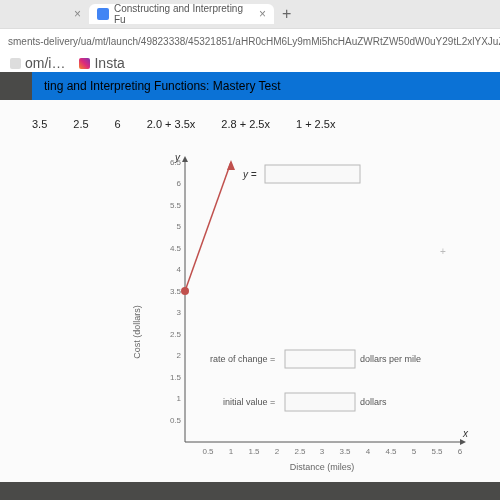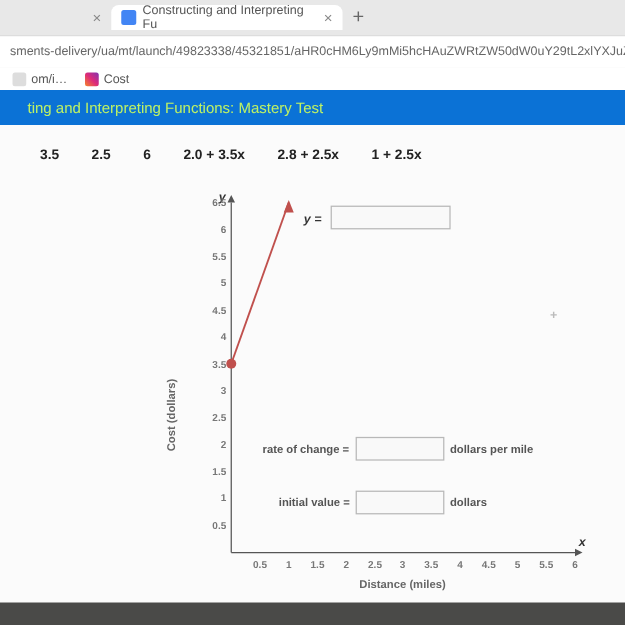--- a/index.html
+++ b/index.html
@@ -6,25 +6,25 @@
     body { width: 500px; height: 500px; background: #4a4a48; overflow: hidden; }
     .screen { width: 500px; height: 500px; position: relative; }
     .browser-top { background: #f0f0f0; height: 72px; }
     .tab-bar { background: #e8e8e8; height: 28px; display: flex; align-items: center; padding-left: 70px; }
     .tab { background: #fff; height: 20px; border-radius: 6px 6px 0 0; display: flex; align-items: center; padding: 0 8px; font-size: 10px; color: #555; gap: 5px; max-width: 185px; }
     .tab .favicon { width: 12px; height: 12px; background: #4285f4; border-radius: 2px; flex-shrink: 0; }
     .tab-close { font-size: 12px; color: #888; margin-left: 4px; }
     .new-tab { font-size: 16px; color: #666; margin-left: 8px; }
     .url-bar { background: #fff; height: 26px; display: flex; align-items: center; border-top: 1px solid #ddd; }
     .url-text { font-size: 10px; color: #666; padding-left: 8px; white-space: nowrap; overflow: hidden; }
-    .bookmarks { background: #fff; height: 18px; display: flex; align-items: center; padding-left: 10px; font-size: 10px; color: #555; gap: 14px; }
+    .bookmarks { background: #fff; height: 18px; display: flex; align-items: center; padding-left: 10px; font-size: 14px; color: #555; gap: 14px; }
     .bm-item { display: flex; align-items: center; gap: 4px; }
     .bm-icon { width: 11px; height: 11px; border-radius: 2px; }
-    .page-header { background: #0b72d6; color: #bef264; height: 28px; display: flex; align-items: center; padding-left: 22px; font-size: 12px; }
-    .content { background: #fbfbfb; position: relative; padding-top: 10px; font-weight: bold; }
+    .page-header { background: #0b72d6; color: #000000; height: 28px; display: flex; align-items: center; padding-left: 12px; font-size: 12px; margin-left: 32px; }
+    .content { background: #fbfbfb; position: relative; padding-top: 10px; }
     .options { display: flex; gap: 26px; padding: 8px 0 0 32px; font-size: 11px; color: #222; }
     .chart-wrap { margin: 22px 0 0 130px; position: relative; }
     svg.chart { display: block; }
     .tick-text { font-size: 8px; fill: #777; }
     .axis-label { font-size: 9px; fill: #666; }
     .axis-label-y { font-size: 9px; fill: #666; }
     .input-box { fill: #f9f9f9; stroke: #b8b8b8; stroke-width: 1; }
     .eq-text { font-size: 10px; fill: #333; font-style: italic; }
     .lbl-text { font-size: 9px; fill: #555; }
   </style>
@@ -45,21 +45,21 @@
     <div class="url-bar">
       <span class="url-text">sments-delivery/ua/mt/launch/49823338/45321851/aHR0cHM6Ly9mMi5hcHAuZWRtZW50dW0uY29tL2xlYXJuZXItdWk</span>
     </div>
     <div class="bookmarks">
       <div class="bm-item">
         <span class="bm-icon" style="background:#ddd;"></span>
         <span>om/i…</span>
       </div>
       <div class="bm-item">
         <span class="bm-icon" style="background:linear-gradient(45deg,#f58529,#dd2a7b,#8134af);"></span>
-        <span>Cost</span>
+        <span>Insta</span>
       </div>
     </div>
   </div>
 
   <div class="page-header">
     <span>ting and Interpreting Functions: Mastery Test</span>
   </div>
 
   <div class="content">
     <div class="options">

